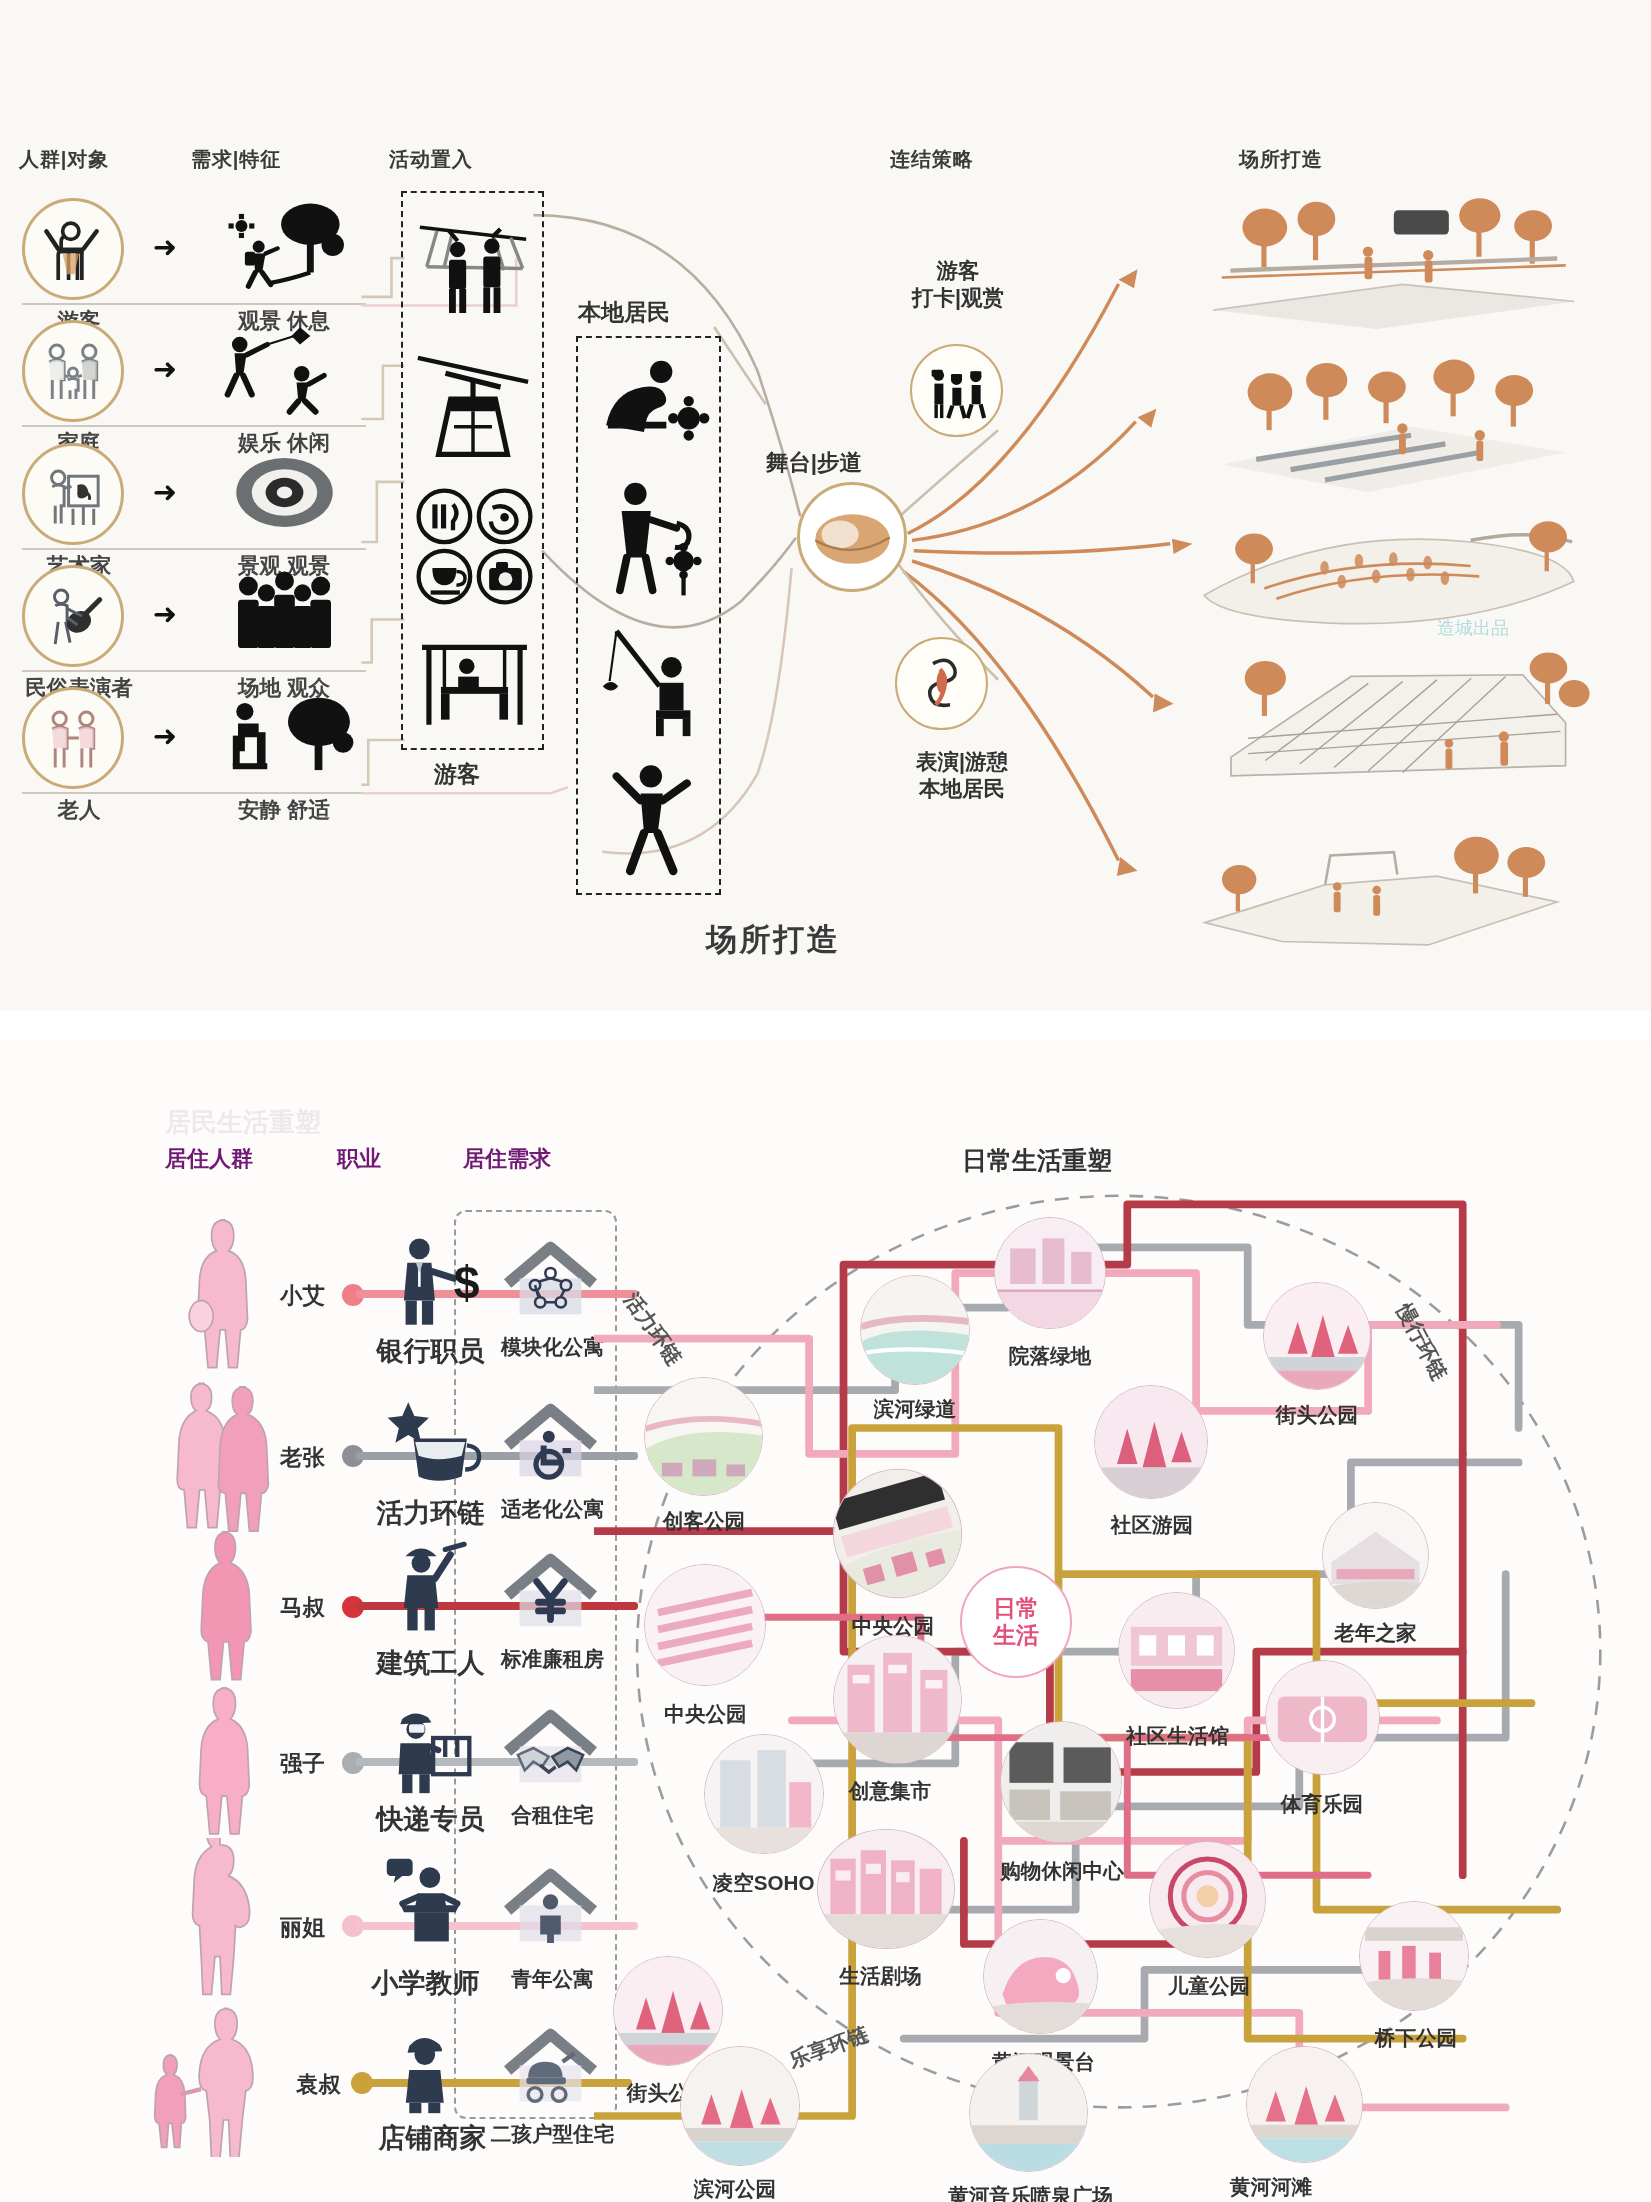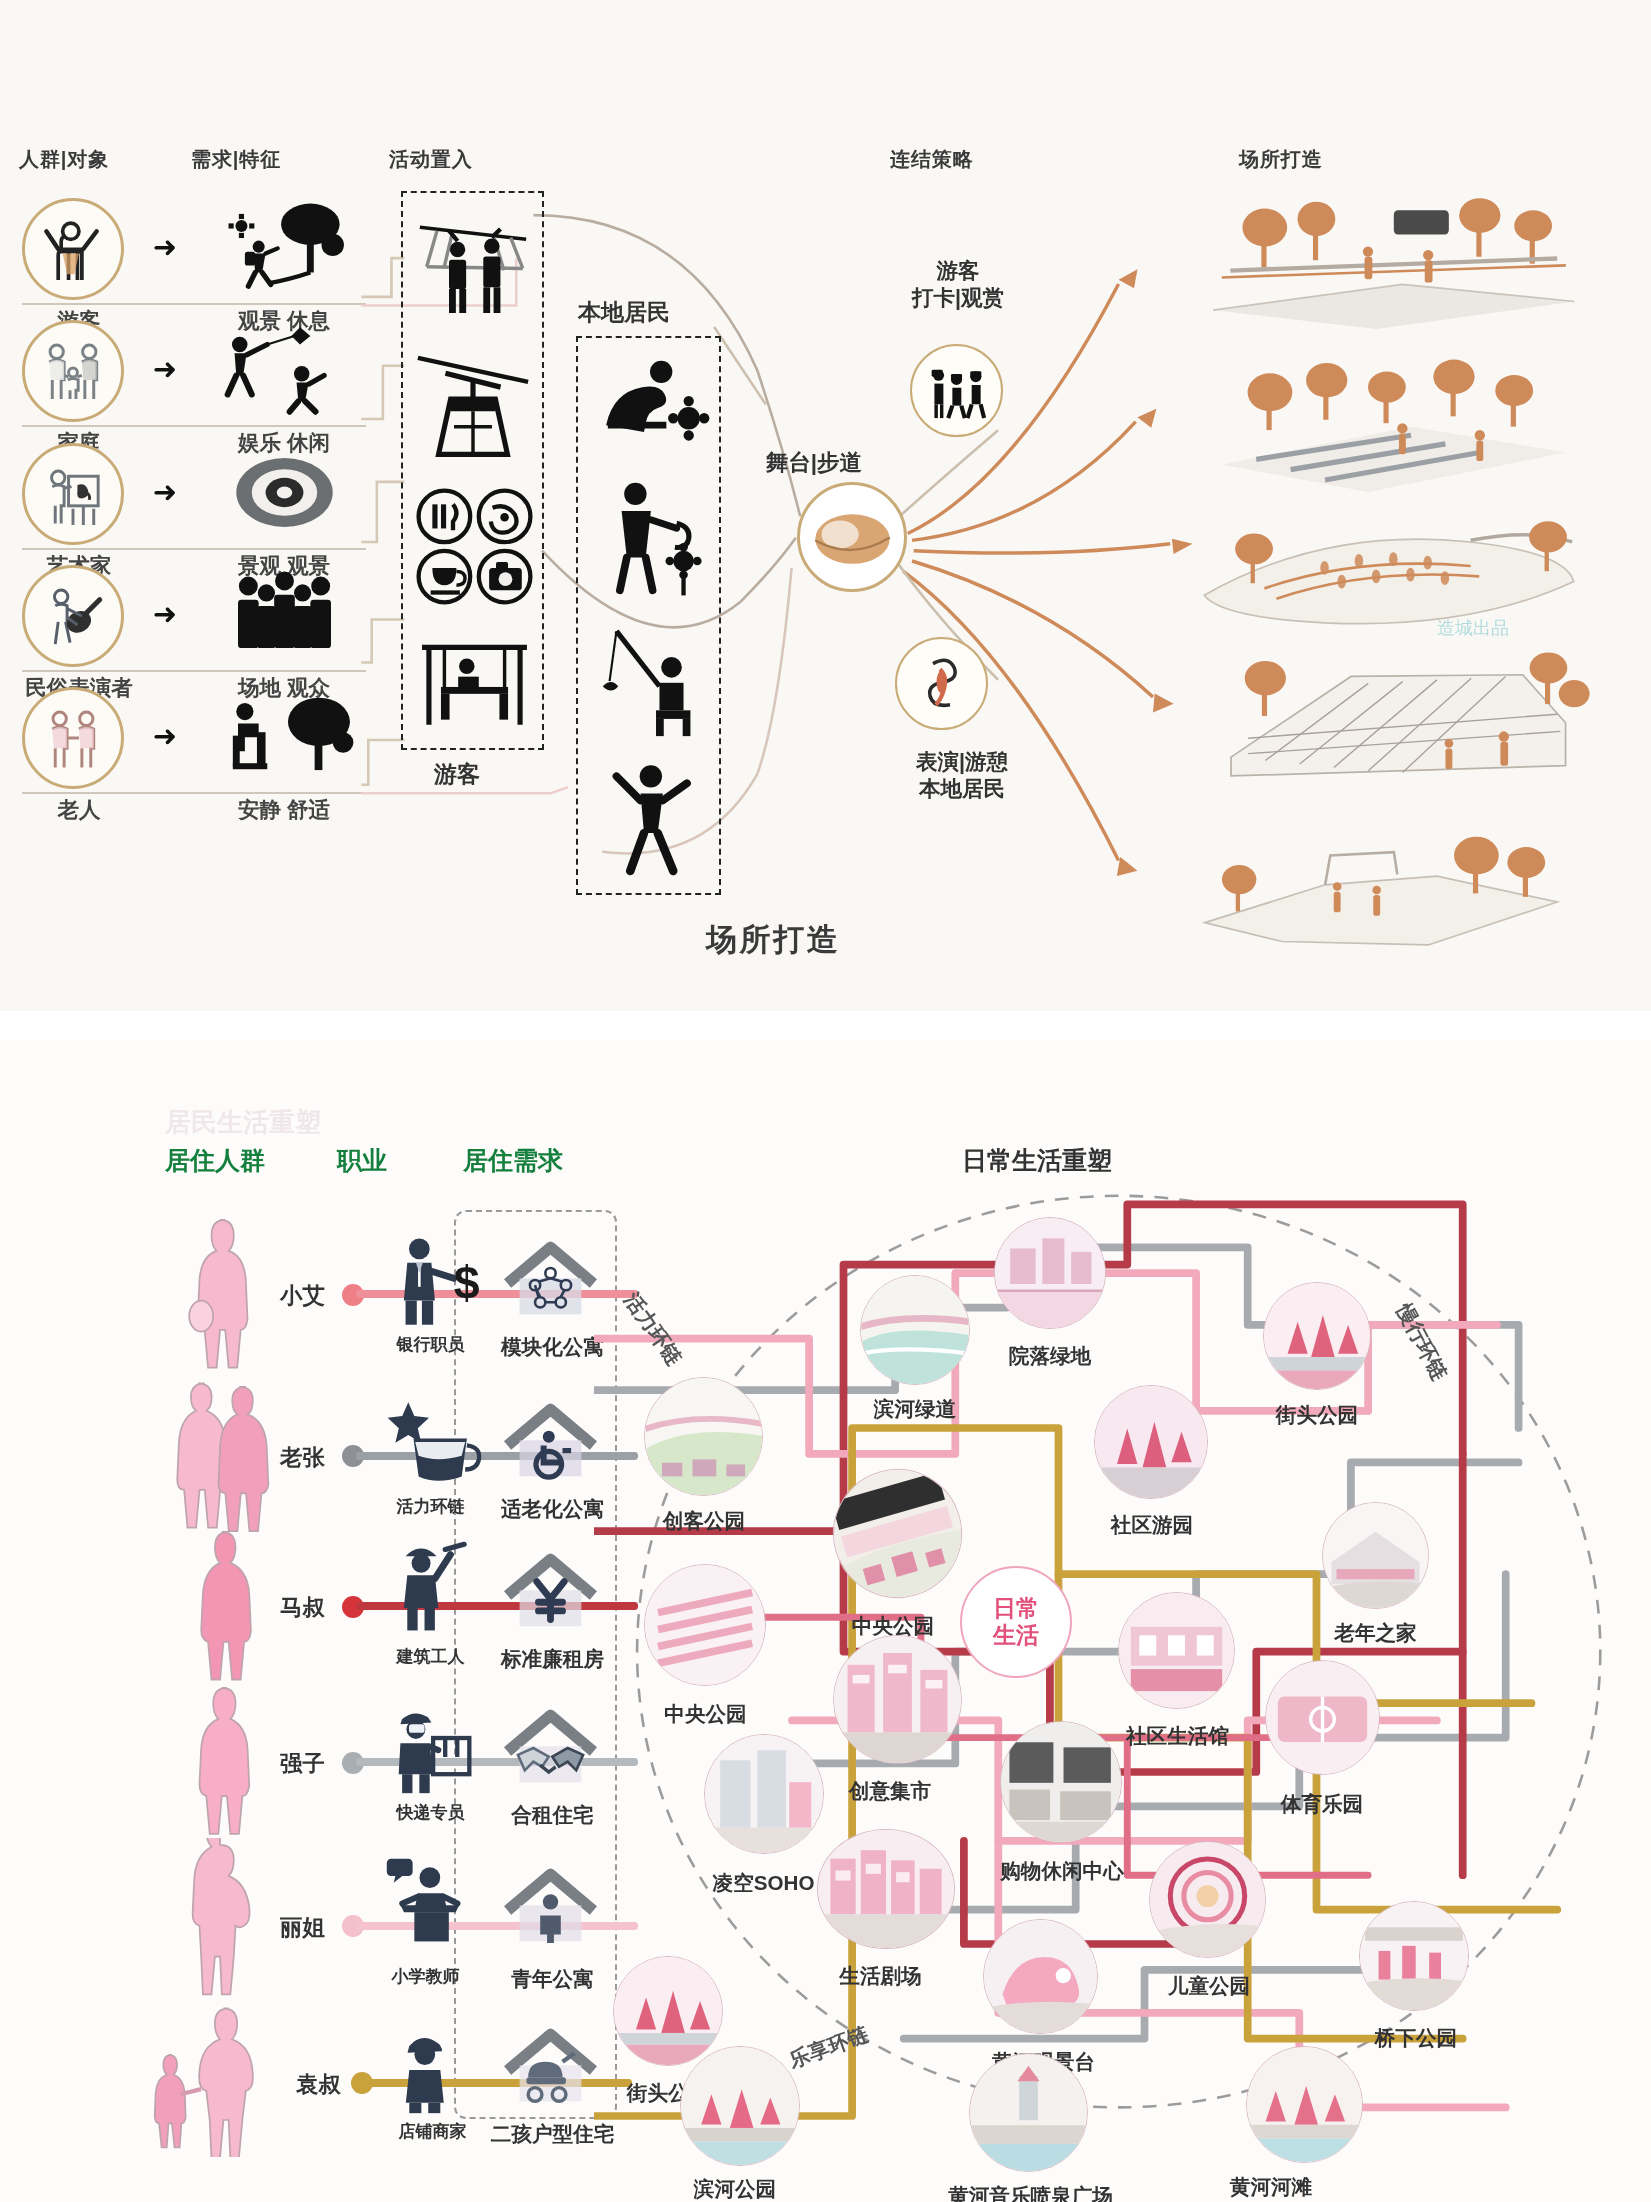--- a/index.html
+++ b/index.html
@@ -22,21 +22,21 @@
     background:#fdfcfb;
   }
 
   .hdr {
     position:absolute;
     font-size:20px; font-weight:bold; color:#3a3a3a;
     letter-spacing:0.9px; white-space:nowrap;
   }
   .colhdr-bot {
     position:absolute;
-    font-size:25px; font-weight:bold; color:#15803d;
+    font-size:22px; font-weight:bold; color:#701a75;
     white-space:nowrap;
   }
 
   
   .prow { position:absolute; left:15.5px; width:361px; height:122px; }
   .circ {
     position:absolute; left:6.9px; top:1.7px;
     width:102px; height:102px; border-radius:50%;
     border:3.4px solid #c9ab77; background:#fdfbf6;
     display:flex; align-items:center; justify-content:center;
@@ -120,21 +120,21 @@
   .bperson { position:absolute; left:0; top:0; width:103px; height:159px; }
   .bname {
     position:absolute; font-size:22.4px; font-weight:bold; color:#333;
     white-space:nowrap;
   }
   .bdot { position:absolute; width:22.4px; height:22.4px; border-radius:50%; }
   .bconn { position:absolute; height:7.7px; border-radius:3.4px; }
   .bjob { position:absolute; width:112px; height:95px; }
   .bjoblbl {
     position:absolute; width:163px; text-align:center;
-    font-size:17px; font-weight:bold; color:#333; white-space:nowrap;
+    font-size:27px; font-weight:bold; color:#333; white-space:nowrap;
   }
   .bneed { position:absolute; width:103px; height:86px; }
   .bneedlbl {
     position:absolute; width:189px; text-align:center;
     font-size:20.6px; font-weight:bold; color:#333; white-space:nowrap;
   }
   .needframe {
     position:absolute; border:2.6px dashed #9a9a9a; border-radius:12px;
   }
 

